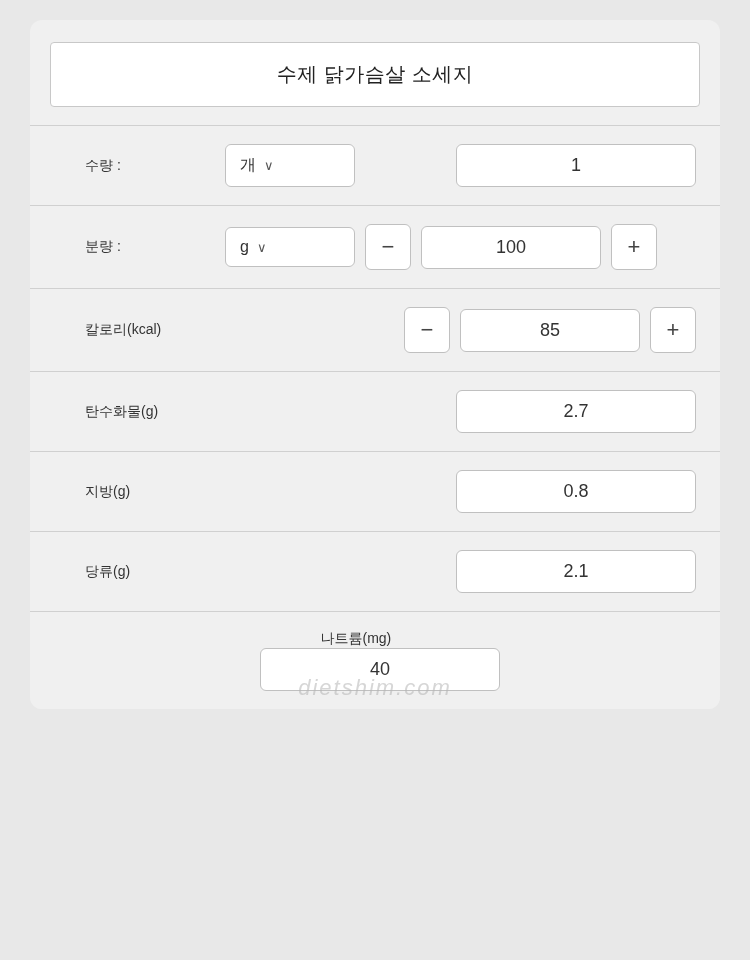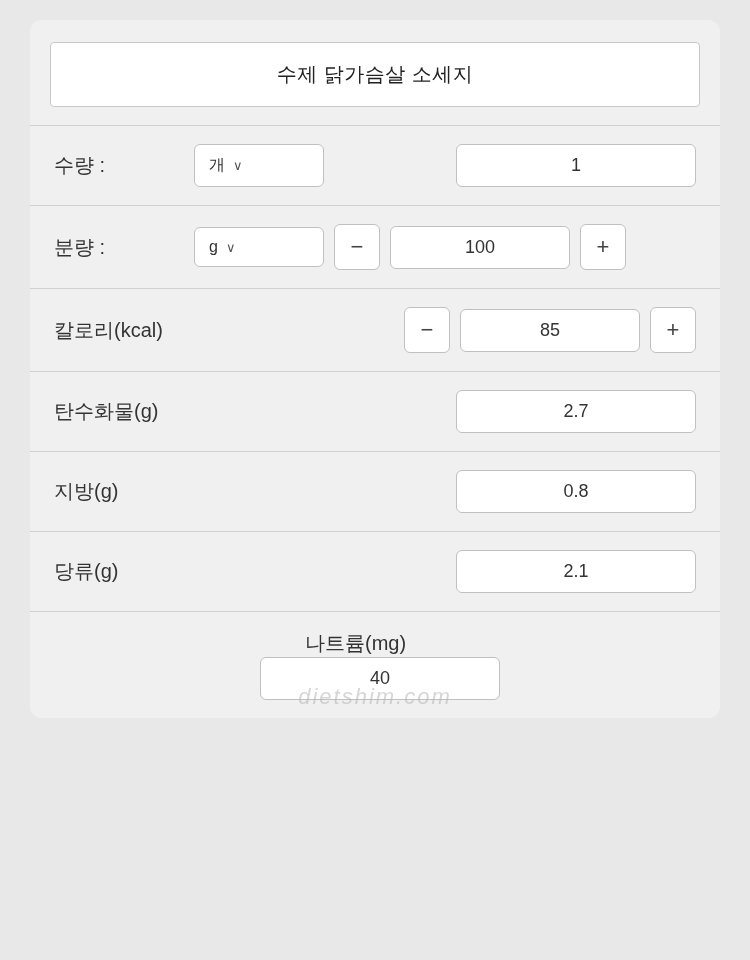--- a/index.html
+++ b/index.html
@@ -46,24 +46,25 @@
     .row {
       background: #f0f0f0;
       border-top: 1px solid #d0d0d0;
       padding: 18px 24px;
       display: flex;
       align-items: center;
       min-height: 76px;
     }
 
     .row-label {
-      font-size: 20px;
+      font-size: 14px;
       color: #333;
       min-width: 140px;
       flex-shrink: 0;
+      margin-left: 31px;
     }
 
     .row-controls {
       display: flex;
       align-items: center;
       gap: 10px;
       flex: 1;
     }
 
     .select-box {

